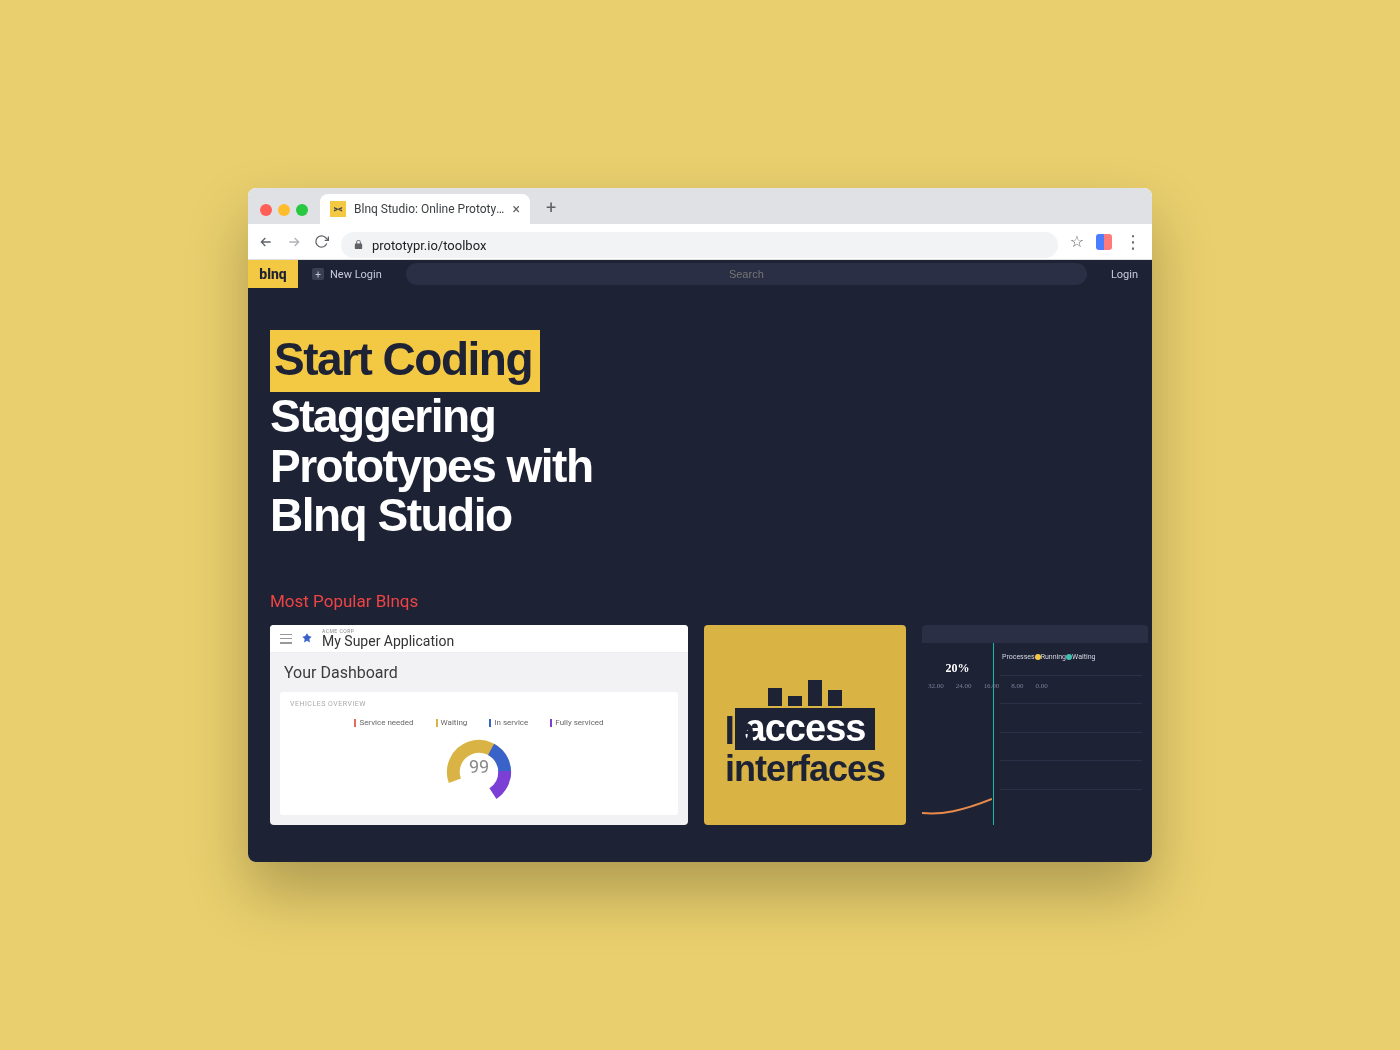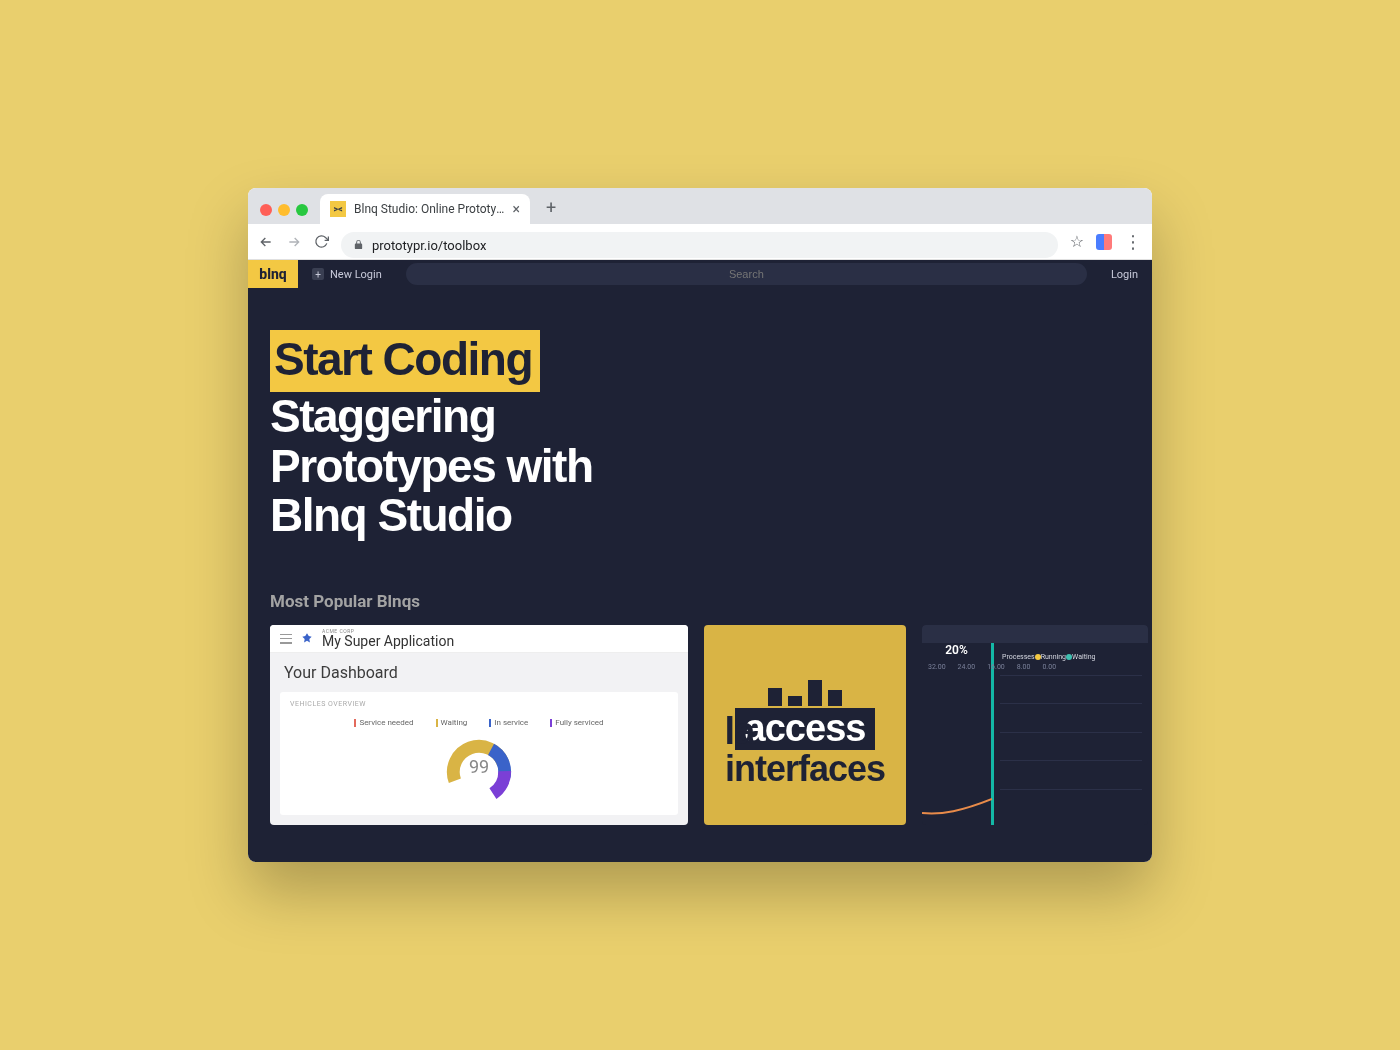--- a/index.html
+++ b/index.html
@@ -107,21 +107,21 @@
     font-size:46px;
     padding:2px 8px 6px 4px;
     letter-spacing:-1.5px;
     font-family: "Arial Black", Helvetica, sans-serif;
   }
   .hero-rest {
     color:#fff; font-weight:900; font-size:46px; line-height:1.08;
     letter-spacing:-1.5px;
     font-family: "Arial Black", Helvetica, sans-serif;
   }
-  .section-title { color:#a3a3a3; font-size:17px; padding: 40px 22px 14px 22px; font-weight:700;}
+  .section-title { color:#ef4444; font-size:17px; padding: 40px 22px 14px 22px; font-weight:400;}
   .cards-row { display:flex; gap:16px; padding: 0 22px; }
   .card {
     background:#fff; border-radius:4px; overflow:hidden; height:200px; flex-shrink:0;
   }
   
   .card.c1 { width: 418px; background:#f2f2f4; position:relative;}
   .c1-header {
     height:28px; background:#fff; display:flex; align-items:center; padding:0 10px; gap:8px;
     border-bottom:1px solid #eee;
   }
@@ -163,21 +163,21 @@
     font-family: "Arial Black", Helvetica, sans-serif; letter-spacing:-1px;
   }
   .c2 .sub {
     color:#1e2235; font-weight:800; font-size:36px; margin-top:-2px;
     font-family: "Arial Black", Helvetica, sans-serif; letter-spacing:-1px;
   }
   
   .card.c3 { width:226px; background:#1e2235; position:relative;}
   .c3-top { height:18px; background:#2a2f45; border-radius:3px 3px 0 0;}
   .c3-body { display:flex; height:calc(100% - 18px);}
-  .c3-left { width:72px; border-right:3px solid #14b8a6; padding:0 6px; position:relative;}
+  .c3-left { width:72px; border-right:1px solid #14b8a6; padding:18px 6px; position:relative;font-family:Liberation Serif, serif;}
   .c3-pct { color:#fff; font-size:12px; font-weight:600; text-align:center; margin-bottom:6px;}
   .c3-axis { display:flex; flex-direction:row; gap:12px;}
   .c3-axis span { font-size:7px; color:#7a8099; text-align:right;}
   .c3-right { flex:1; padding:10px 8px; position:relative;}
   .c3-legend { font-size:7px; color:#d5d7e0; display:flex; align-items:center; }
   .dot { width:6px;height:6px;border-radius:50%; display:inline-block;}
   .dot.dy{background:#f3c843;} .dot.dc{background:#3fbfb0;}
   .grid-lines { position:absolute; left:6px; right:6px; top:32px; bottom:8px;}
   .grid-lines div { border-top:1px solid #2b3048; height:20%;}
   .c3-curve { position:absolute; left:0; right:4px; bottom:6px; height:36px;}

